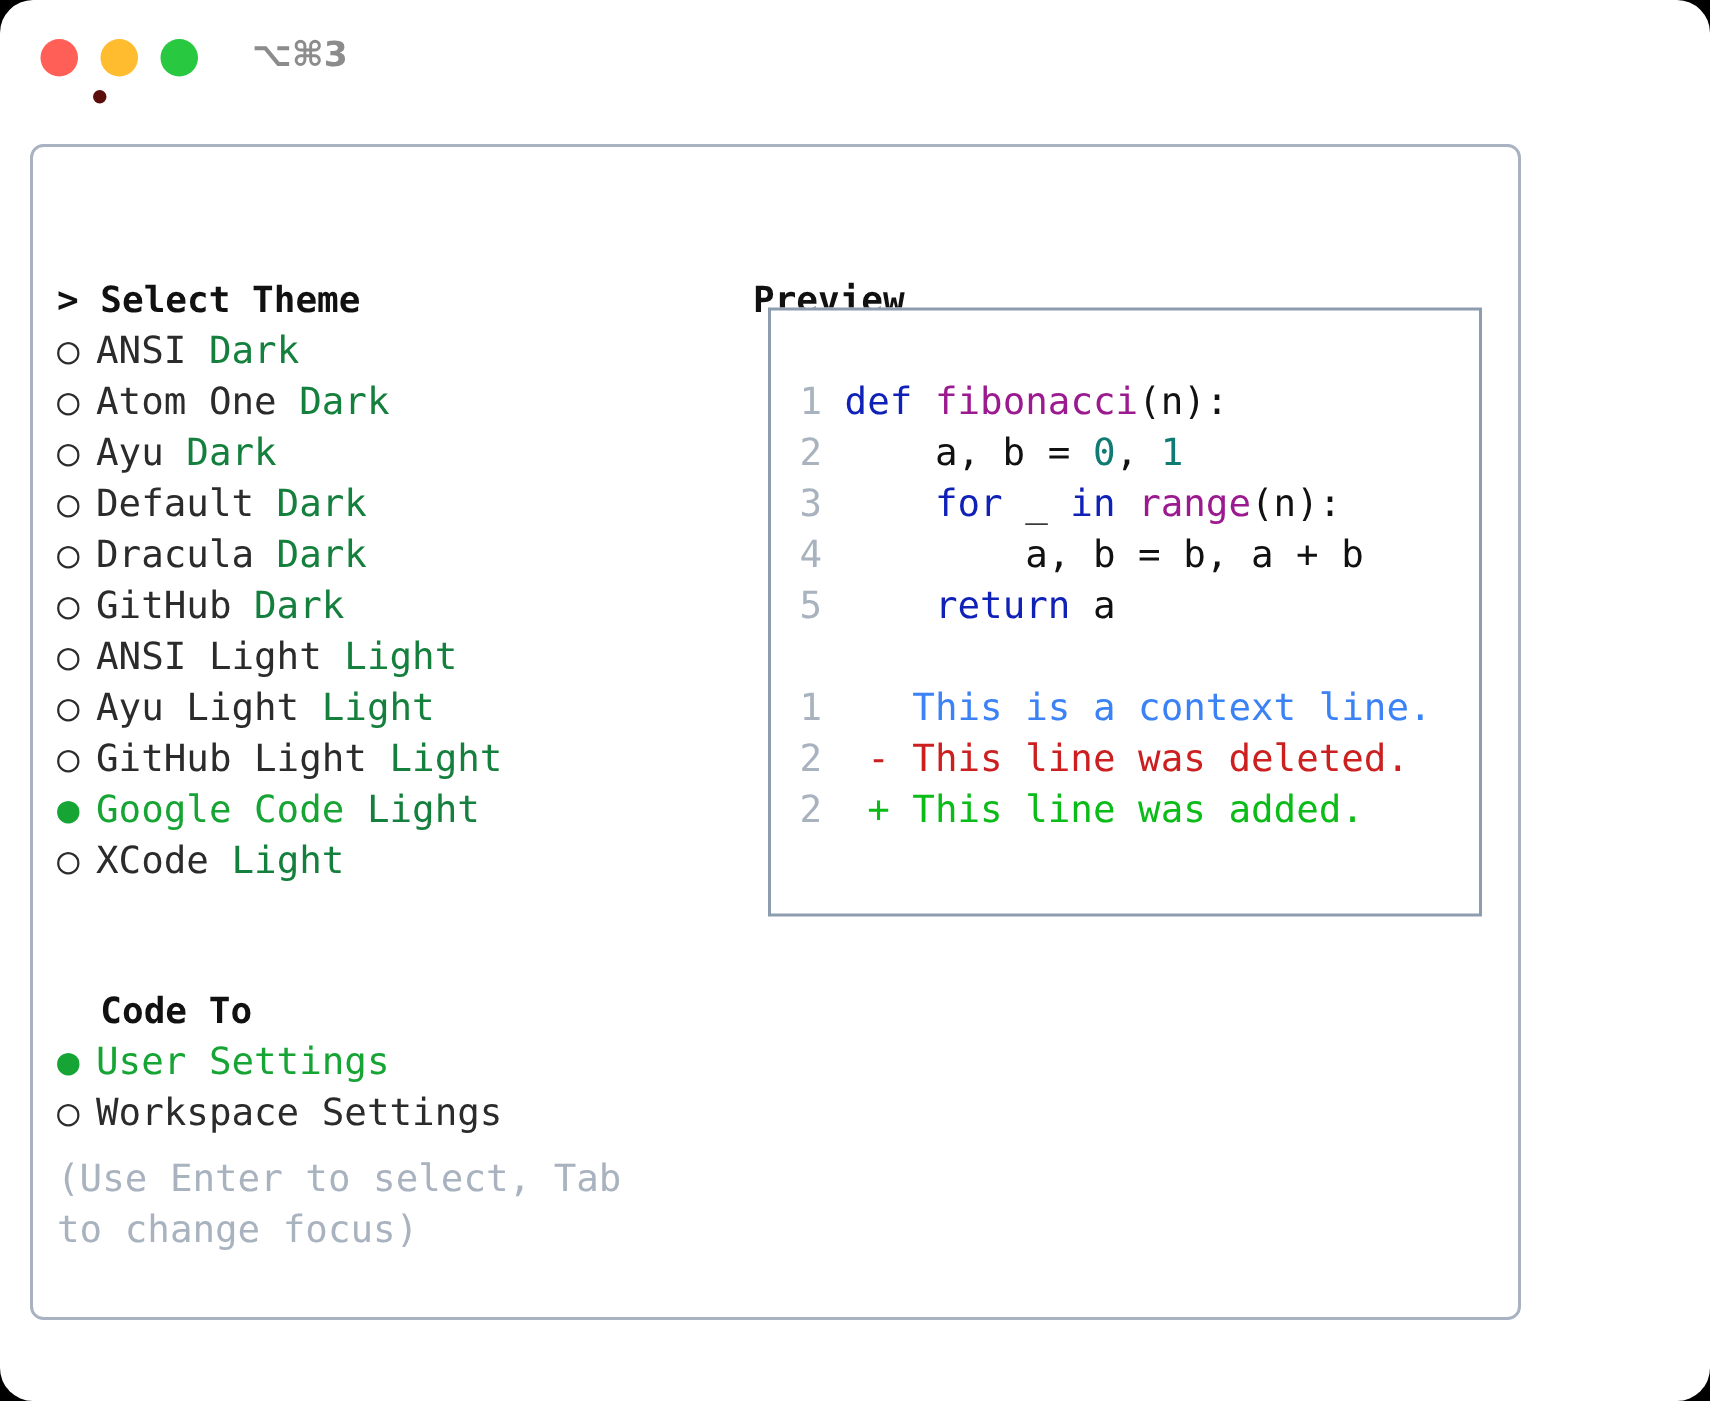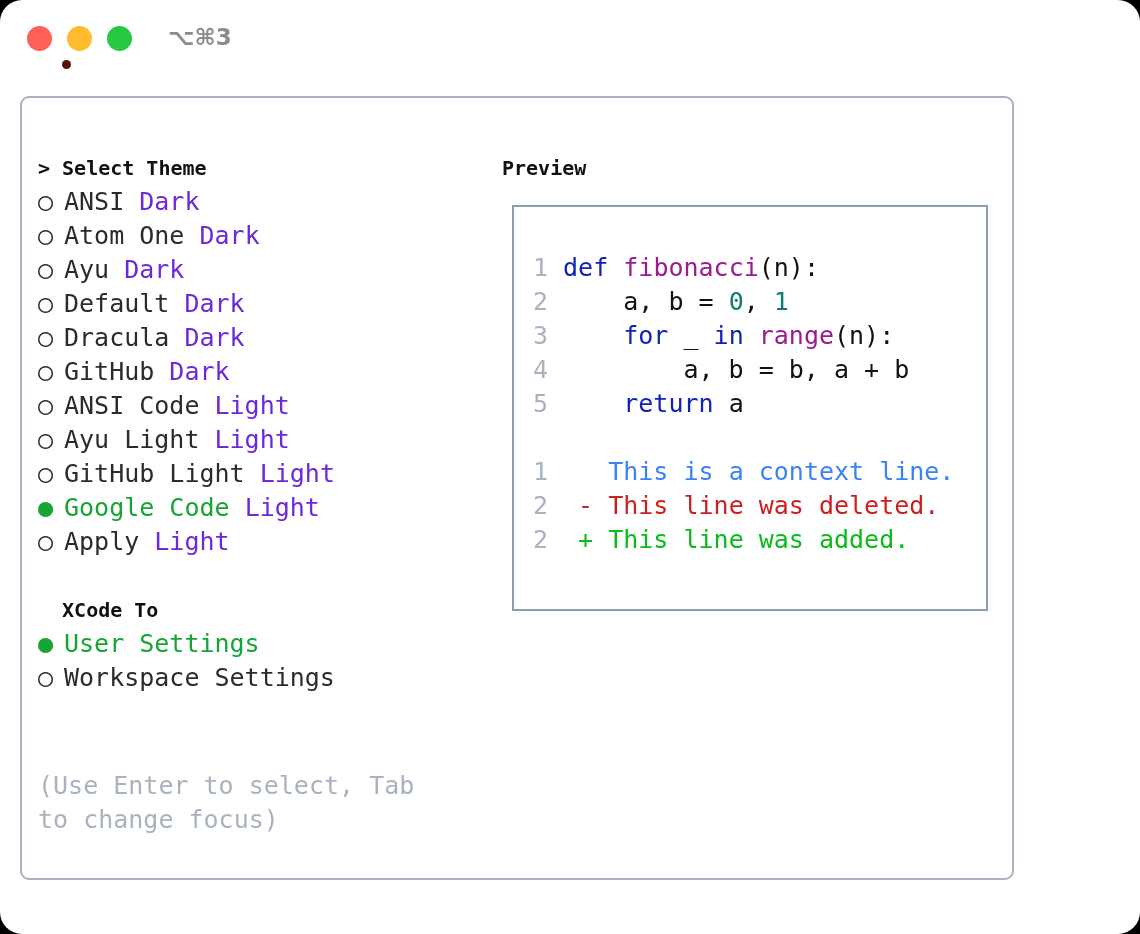--- a/index.html
+++ b/index.html
@@ -84,42 +84,43 @@
     width: 440px;
   }
   #right-col {
     position: absolute;
     left: 480px;
     top: 53px;
     width: 500px;
   }
 
   .col-title {
-    font-size: 20px;
+    font-size: 24px;
     font-weight: bold;
     color: #111111;
     line-height: 34px;
     white-space: pre;
+    margin-top: 32px;
   }
 
   .theme-row {
     font-size: 25px;
     line-height: 34px;
     color: #2b2b2b;
     white-space: pre;
   }
   .bullet {
     display: inline-block;
     width: 26px;
     color: #2b2b2b;
   }
   .bullet.sel { color: #16a534; }
   .theme-name.sel { color: #16a534; }
   .variant {
-    color: #6d28d9;
+    color: #15803d;
     text-align: right;
   }
 
   .spacer { height: 34px; }
 
   .hint {
     position: absolute;
     left: 16px;
     top: 671px;
     width: 410px;
@@ -190,28 +191,28 @@
 
     <div id="left-col">
       <div class="col-title">&gt; Select Theme</div>
       <div id="theme-list">
           <div class="theme-row"><span class="bullet">○</span><span class="theme-name">ANSI</span><span class="variant"> Dark</span></div>
           <div class="theme-row"><span class="bullet">○</span><span class="theme-name">Atom One</span><span class="variant"> Dark</span></div>
           <div class="theme-row"><span class="bullet">○</span><span class="theme-name">Ayu</span><span class="variant"> Dark</span></div>
           <div class="theme-row"><span class="bullet">○</span><span class="theme-name">Default</span><span class="variant"> Dark</span></div>
           <div class="theme-row"><span class="bullet">○</span><span class="theme-name">Dracula</span><span class="variant"> Dark</span></div>
           <div class="theme-row"><span class="bullet">○</span><span class="theme-name">GitHub</span><span class="variant"> Dark</span></div>
-          <div class="theme-row"><span class="bullet">○</span><span class="theme-name">ANSI Code</span><span class="variant"> Light</span></div>
+          <div class="theme-row"><span class="bullet">○</span><span class="theme-name">ANSI Light</span><span class="variant"> Light</span></div>
           <div class="theme-row"><span class="bullet">○</span><span class="theme-name">Ayu Light</span><span class="variant"> Light</span></div>
           <div class="theme-row"><span class="bullet">○</span><span class="theme-name">GitHub Light</span><span class="variant"> Light</span></div>
           <div class="theme-row"><span class="bullet sel">●</span><span class="theme-name sel">Google Code</span><span class="variant"> Light</span></div>
-          <div class="theme-row"><span class="bullet">○</span><span class="theme-name">Apply</span><span class="variant"> Light</span></div>
+          <div class="theme-row"><span class="bullet">○</span><span class="theme-name">XCode</span><span class="variant"> Light</span></div>
         </div>
       <div class="spacer"></div>
-      <div class="col-title" style="font-weight:bold">  XCode To</div>
+      <div class="col-title" style="font-weight:bold">  Code To</div>
       <div id="apply-list">
           <div class="theme-row"><span class="bullet sel">●</span><span class="theme-name sel">User Settings</span></div>
           <div class="theme-row"><span class="bullet">○</span><span class="theme-name">Workspace Settings</span></div>
         </div>
     </div>
 
     <div class="hint">(Use Enter to select, Tab to change focus)</div>
 
     <div id="right-col">
       <div class="col-title">Preview</div>

